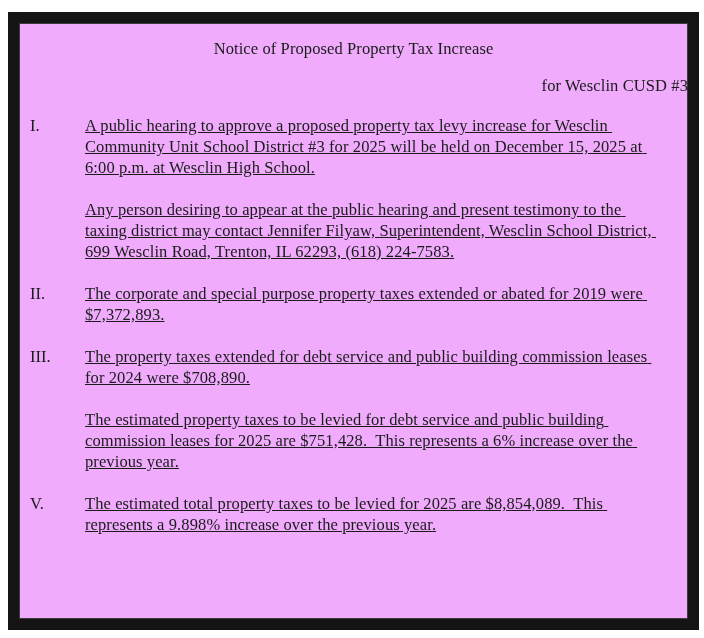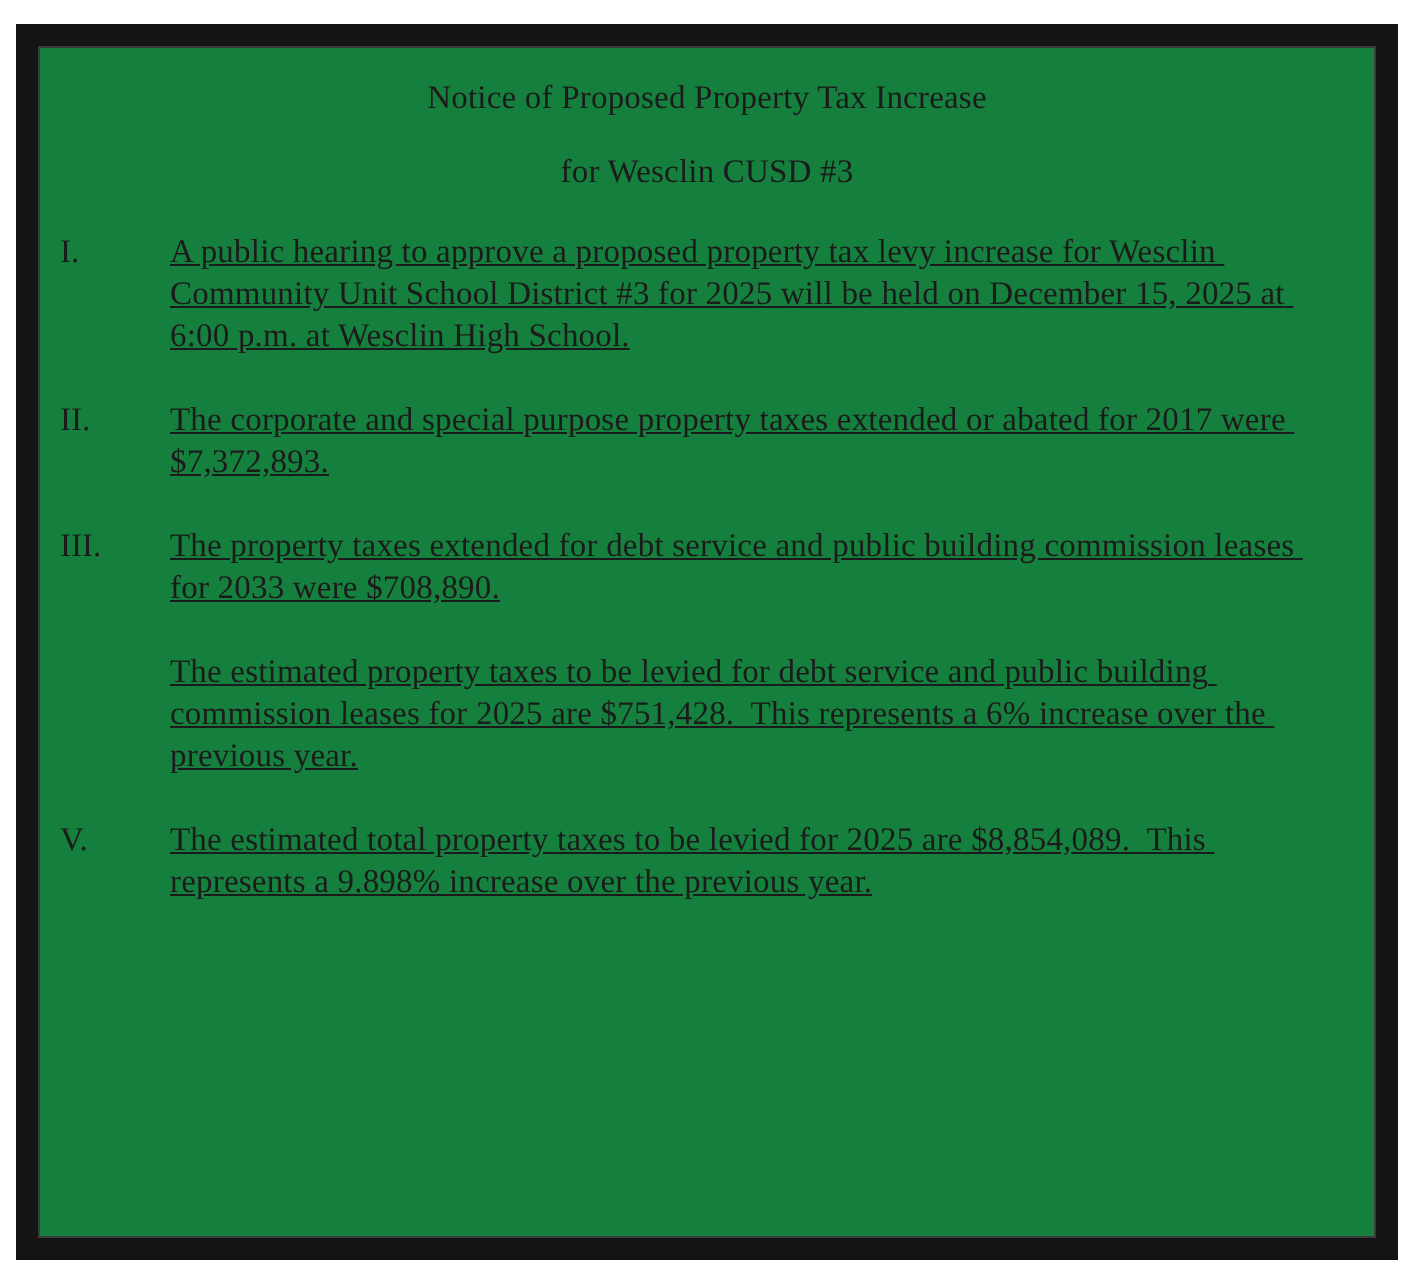--- a/index.html
+++ b/index.html
@@ -17,40 +17,41 @@
     overflow: hidden;
   }
   .notice-frame {
     position: absolute;
     left: 8px;
     top: 12px;
     width: 691px;
     height: 618px;
     box-sizing: border-box;
     border: 11px solid #141414;
-    background: #15803d;
+    background: #f0abfc;
     box-shadow: inset 0 0 0 1px #3a3a3a;
   }
   .notice-inner {
     box-sizing: border-box;
     width: 100%;
     height: 100%;
     padding-top: 15px;
     overflow: hidden;
   }
   .doc-title, .doc-subtitle {
     text-align: center;
     font-size: 16.5px;
     line-height: 21px;
     margin: 0;
     font-weight: normal;
     letter-spacing: 0.1px;
   }
   .doc-subtitle {
     margin-top: 16px;
+    text-align: right;
   }
   .sections {
     margin-top: 19px;
   }
   .section {
     display: flex;
     align-items: flex-start;
   }
   .numeral {
     flex: 0 0 66px;
@@ -82,34 +83,35 @@
 
       <p class="doc-title">Notice of Proposed Property Tax Increase</p>
       <p class="doc-subtitle">for Wesclin CUSD #3</p>
 
       <div class="sections">
 
         <div class="section">
           <div class="numeral">I.</div>
           <div class="section-body">
             <p class="para">A public hearing to approve a proposed property tax levy increase for Wesclin Community Unit School District #3 for 2025 will be held on December 15, 2025 at 6:00 p.m. at Wesclin High School.</p>
+            <p class="para">Any person desiring to appear at the public hearing and present testimony to the taxing district may contact Jennifer Filyaw, Superintendent, Wesclin School District, 699 Wesclin Road, Trenton, IL 62293, (618) 224-7583.</p>
           </div>
         </div>
 
         <div class="section">
           <div class="numeral">II.</div>
           <div class="section-body">
-            <p class="para">The corporate and special purpose property taxes extended or abated for 2017 were $7,372,893.</p>
+            <p class="para">The corporate and special purpose property taxes extended or abated for 2019 were $7,372,893.</p>
           </div>
         </div>
 
         <div class="section">
           <div class="numeral">III.</div>
           <div class="section-body">
-            <p class="para">The property taxes extended for debt service and public building commission leases for 2033 were $708,890.</p>
+            <p class="para">The property taxes extended for debt service and public building commission leases for 2024 were $708,890.</p>
             <p class="para">The estimated property taxes to be levied for debt service and public building commission leases for 2025 are $751,428.  This represents a 6% increase over the previous year.</p>
           </div>
         </div>
 
 
         <div class="section">
           <div class="numeral">V.</div>
           <div class="section-body">
             <p class="para">The estimated total property taxes to be levied for 2025 are $8,854,089.  This represents a 9.898% increase over the previous year.</p>
           </div>

